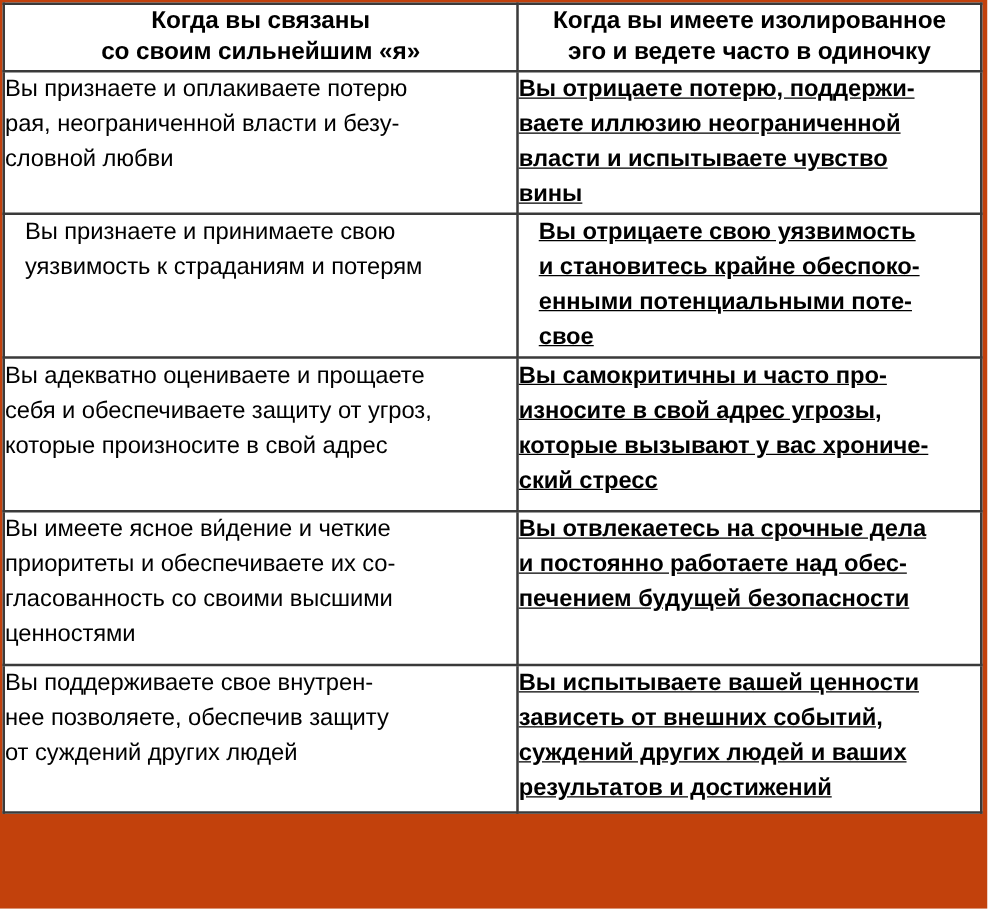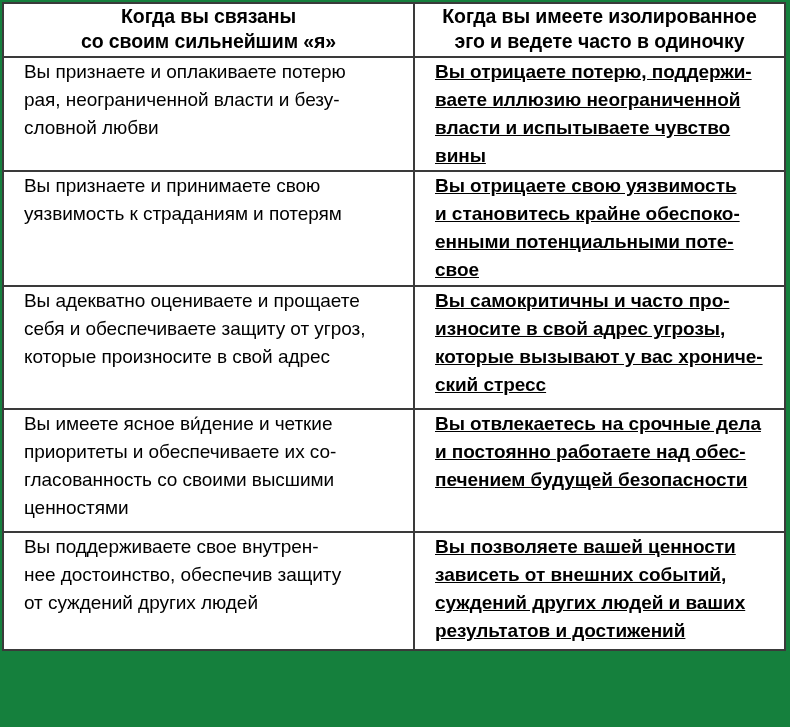--- a/index.html
+++ b/index.html
@@ -12,21 +12,21 @@
     height: 727px;
     font-family: "Liberation Sans", "DejaVu Sans", sans-serif;
     color: #000000;
     overflow: hidden;
   }
   .page {
     position: relative;
     width: 790px;
     height: 727px;
     box-sizing: border-box;
-    background: #15803d;
+    background: #c2410c;
   }
   .comparison-table {
     position: absolute;
     left: 2px;
     top: 2px;
     width: 782px;
     border-collapse: collapse;
     table-layout: fixed;
     background: #ffffff;
   }
@@ -53,32 +53,31 @@
     line-height: 25px;
     letter-spacing: -0.1px;
     white-space: pre-line;
   }
 
   
   .body-cell {
     padding: 14px 14px 10px 14px;
   }
   .row-1 .body-cell { height: 110px; }
-  .row-2 .body-cell { height: 113px; }
+  .row-2 .body-cell { height: 113px; padding-left: 16px; }
   .row-3 .body-cell { height: 121px; }
   .row-4 .body-cell { height: 121px; }
   .row-5 .body-cell { height: 116px; }
 
   .cell-text {
     display: block;
     font-size: 19px;
     line-height: 28px;
     white-space: pre-line;
     letter-spacing: -0.05px;
-    margin-left: 20px;
   }
   .cell-text.right-col {
     font-weight: bold;
     text-decoration: underline;
   }
 </style>
 </head>
 <body>
 
 <div class="page">
@@ -153,25 +152,25 @@
         <td class="body-cell">
           <span class="cell-text right-col">Вы отвлекаетесь на срочные дела
 и постоянно работаете над обес-
 печением будущей безопасности</span>
         </td>
       </tr>
 
       <tr class="row-5">
         <td class="body-cell">
           <span class="cell-text">Вы поддерживаете свое внутрен-
-нее достоинство, обеспечив защиту
+нее позволяете, обеспечив защиту
 от суждений других людей</span>
         </td>
         <td class="body-cell">
-          <span class="cell-text right-col">Вы позволяете вашей ценности
+          <span class="cell-text right-col">Вы испытываете вашей ценности
 зависеть от внешних событий,
 суждений других людей и ваших
 результатов и достижений</span>
         </td>
       </tr>
 
     </tbody>
   </table>
 
 </div>

